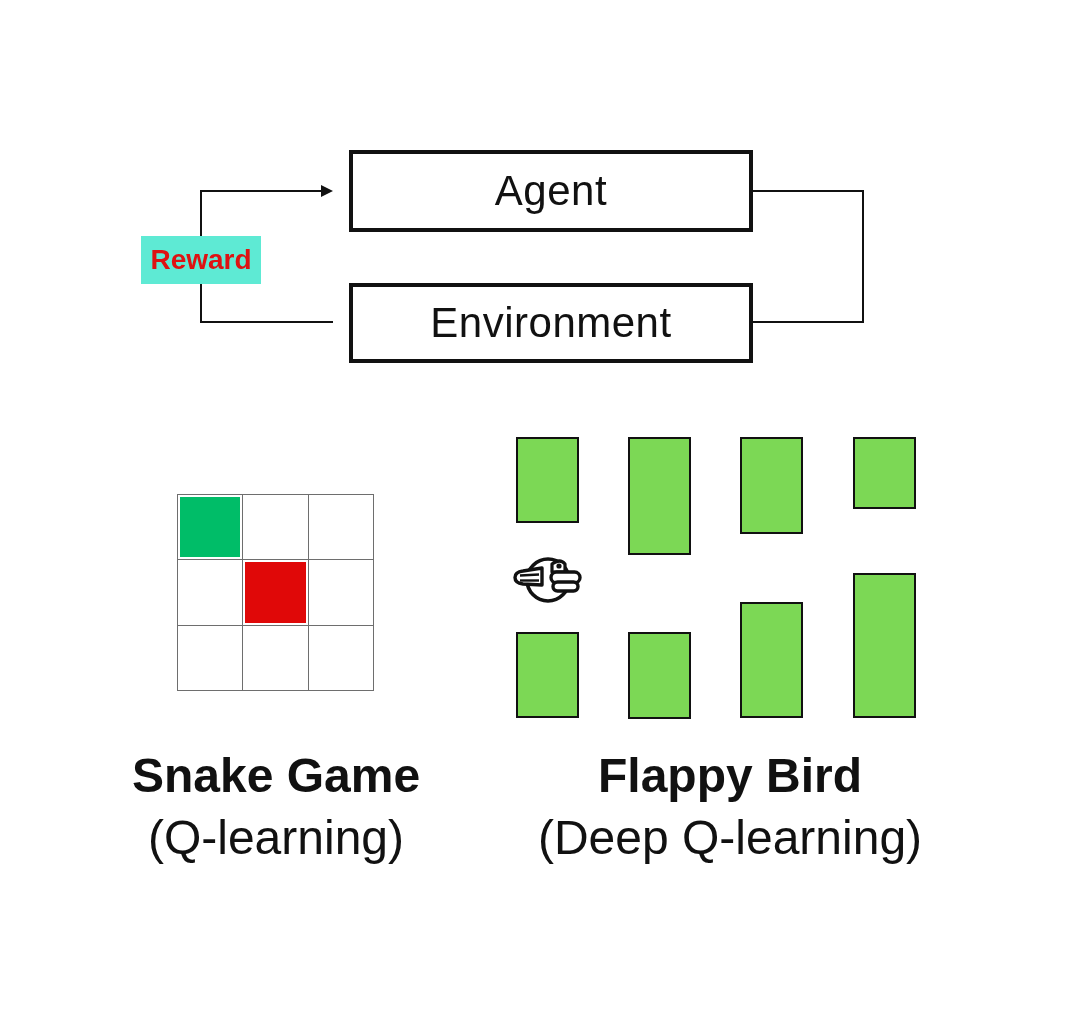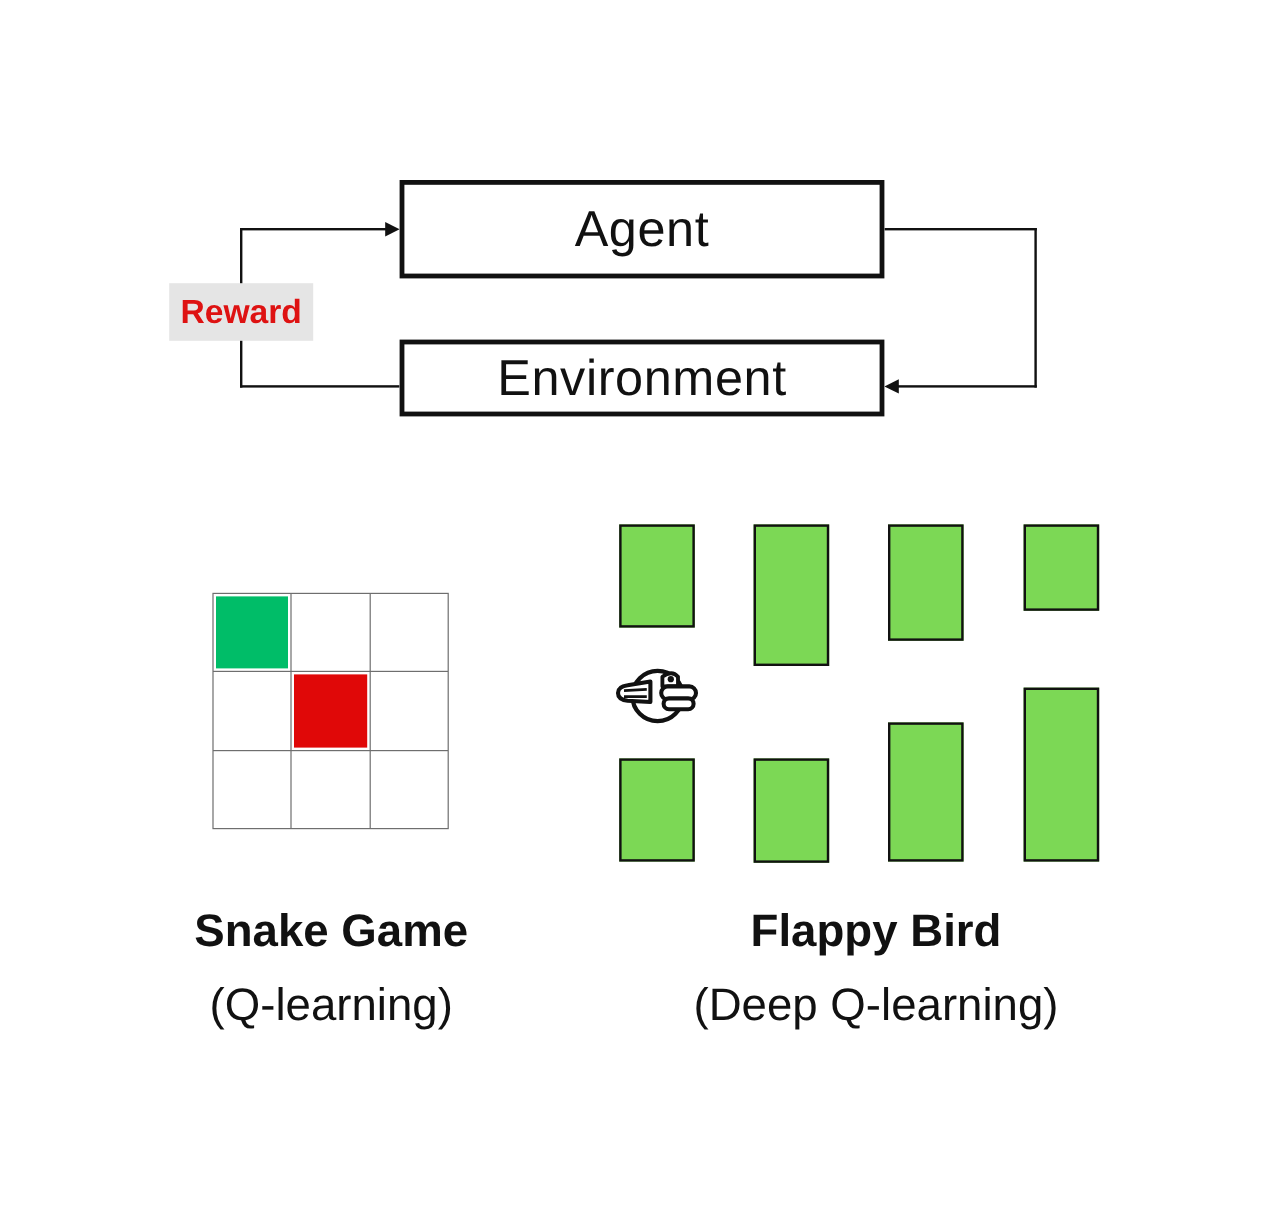--- a/index.html
+++ b/index.html
@@ -11,24 +11,24 @@
     color:var(--text-black,#111);
     overflow:hidden;
   }
   
   .rl-box{
     position:absolute;
     box-sizing:border-box;
     border:4px solid var(--text-black,#111);
     background:#fff;
     display:flex;align-items:center;justify-content:center;
-    font-size:42px;font-weight:400;letter-spacing:0.5px;
+    font-size:42px;font-weight:400;letter-spacing:0.5px;margin-left:16px;
   }
   #agent-box{left:333px;top:150px;width:404px;height:82px;}
-  #environment-box{left:333px;top:283px;width:404px;height:64px;}
+  #environment-box{left:333px;top:283px;width:404px;height:80px;}
   .conn{position:absolute;background:var(--text-black,#111);}
   #left-h-top{left:200px;top:190px;width:130px;height:2px;}
   #left-v{left:200px;top:190px;width:2px;height:133px;}
   #left-h-bottom{left:200px;top:321px;width:133px;height:2px;}
   #right-h-top{left:737px;top:190px;width:127px;height:2px;}
   #right-v{left:862px;top:190px;width:2px;height:133px;}
   #right-h-bottom{left:744px;top:321px;width:120px;height:2px;}
   .arrowhead{position:absolute;width:0;height:0;}
   #arrow-into-agent{
     left:321px;top:185px;
@@ -37,21 +37,21 @@
     border-bottom:6px solid transparent;
   }
   #arrow-into-environment{
     left:737px;top:316px;
     border-right:12px solid var(--text-black,#111);
     border-top:6px solid transparent;
     border-bottom:6px solid transparent;
   }
   .edge-label{
     position:absolute;
-    background:#e5e5e5;
+    background:#5eead4;
     text-align:center;
     font-size:28px;font-weight:700;
     padding:8px 0;
   }
   #reward-label{left:141px;top:236px;width:120px;color:var(--reward-red,#de1212);}
   #action-label{left:804px;top:236px;width:120px;color:var(--text-black,#111);}
 
   
   #snake-grid{
     position:absolute;left:177px;top:494px;
@@ -69,21 +69,21 @@
   
   .pipe{
     position:absolute;
     box-sizing:border-box;
     background:var(--pipe-green,#7cd855);
     border:2px solid var(--text-black,#111);
   }
   #flappy-bird{position:absolute;left:512px;top:552px;width:70px;height:54px;}
 
   
-  .caption{position:absolute;text-align:center;font-size:38px;line-height:62px;}
+  .caption{position:absolute;text-align:center;font-size:48px;line-height:62px;}
   .caption .cap-title{font-weight:700;}
   .caption .cap-subtitle{font-weight:400;}
   #snake-caption{left:106px;top:745px;width:340px;}
   #flappy-caption{left:520px;top:745px;width:420px;text-align:center;}
 </style>
 </head>
 <body>
 
 <div id="canvas">
 

